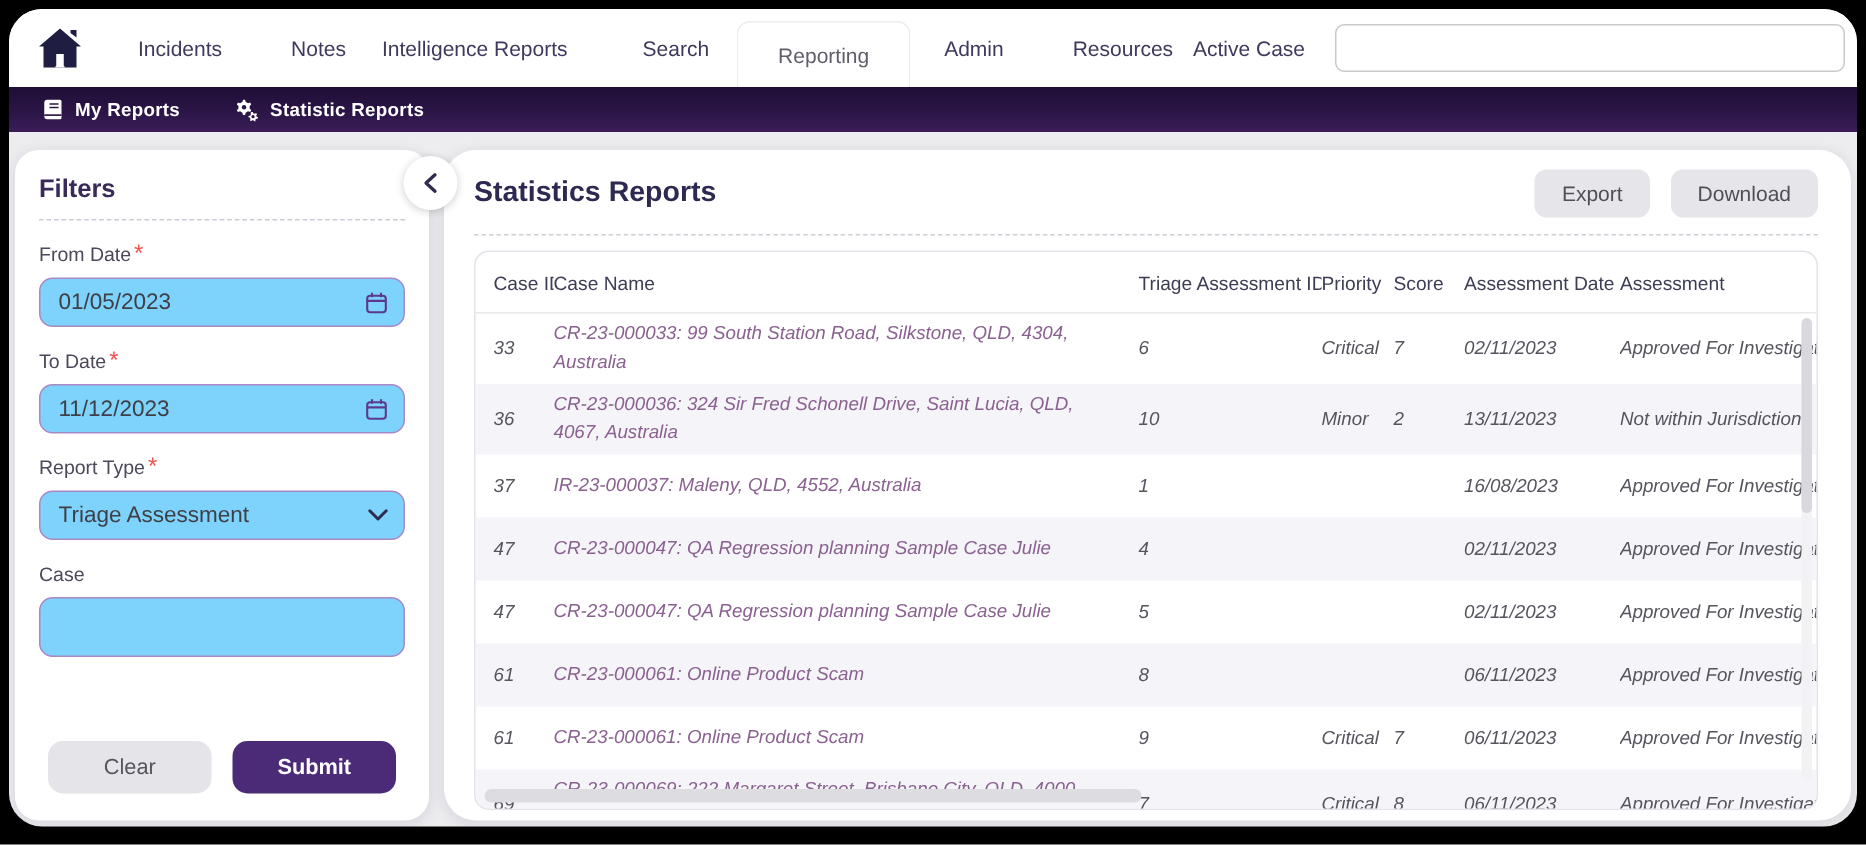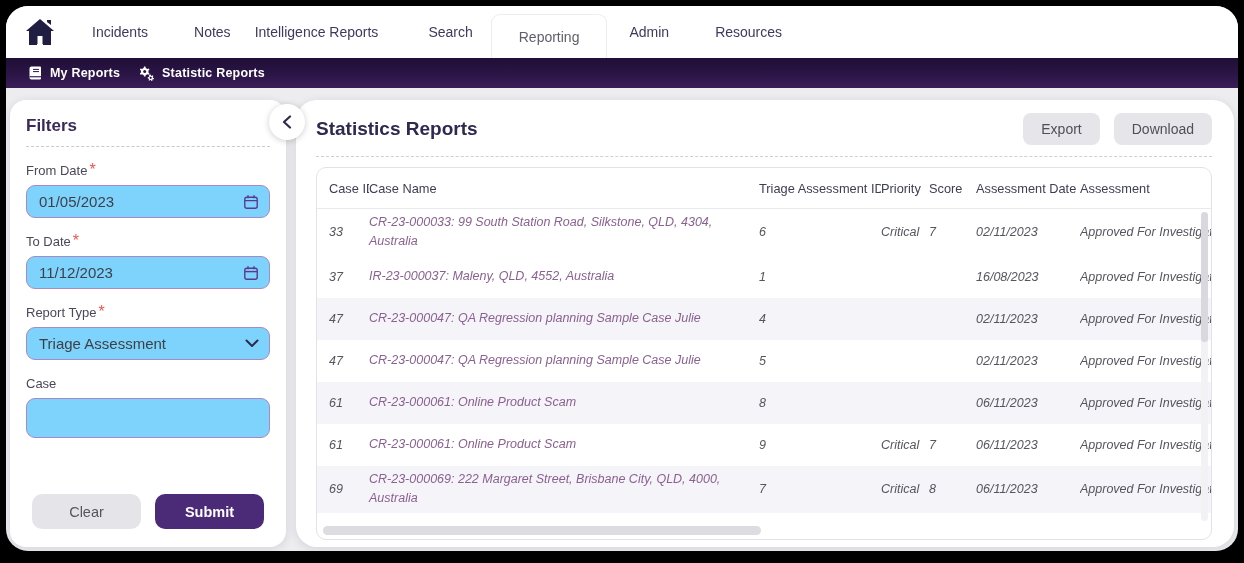--- a/index.html
+++ b/index.html
@@ -24,21 +24,21 @@
   }
   .case-cluster{margin-left:auto;display:flex;align-items:center;margin-right:8px;}
   .active-case-label{font-size:14px;color:#3e3a5e;margin-right:20px;white-space:nowrap;}
   .active-case-input{
     width:340px;height:32px;border:1px solid #c9c9ce;border-radius:6px;background:#fff;
     font-size:14px;color:#3e3a5e;padding:0 10px;outline:none;box-sizing:border-box;
   }
   
   .subnav{
     height:30px;background:linear-gradient(180deg,#1f0e36 0%,#2b1546 55%,#3a1d58 100%);
-    display:flex;align-items:center;padding-left:22px;gap:18px;
+    display:flex;align-items:center;padding-left:22px;gap:36px;
   }
   .subnav-item{display:flex;align-items:center;gap:8px;cursor:pointer;}
   .subnav-item span.lbl{color:#fff;font-size:12.5px;font-weight:bold;letter-spacing:.2px;}
   
   .content{position:relative;height:calc(100% - 82px);}
   .card{
     position:absolute;background:#fff;border-radius:16px;
     box-shadow:0 2px 10px rgba(30,30,60,.12);
   }
   .filters-card{left:4px;top:12px;width:276px;height:447px;box-sizing:border-box;
@@ -114,20 +114,25 @@
     </div>
     <span class="navitem nv1">Incidents</span>
     <span class="navitem nv2">Notes</span>
     <span class="navitem nv3">Intelligence Reports</span>
     <span class="navitem nv4">Search</span>
     <div class="tab-active">
       <span>Reporting</span>
     </div>
     <span class="navitem nv5">Admin</span>
     <span class="navitem nv6">Resources</span>
+    <div class="case-cluster">
+      <span class="active-case-label">Active Case</span>
+      <input class="active-case-input" value="" style="">
+
+    </div>
   </div>
 
   <div class="subnav">
     <div class="subnav-item">
       <span>
         <svg class="icon-svg" width="14" height="14" viewBox="0 0 14 14">
           <path d="M3.5 0.5 H12 A1 1 0 0 1 13 1.5 V12.5 A1 1 0 0 1 12 13.5 H3.5 A2 2 0 0 1 1.5 11.5 V2.5 A2 2 0 0 1 3.5 0.5 Z" fill="#fff"></path>
           <rect x="1.5" y="10.2" width="11.5" height="1.1" fill="#2b1546"></rect>
           <line x1="5" y1="3.4" x2="11" y2="3.4" stroke="#2b1546" stroke-width="1"></line>
           <line x1="5" y1="5.6" x2="11" y2="5.6" stroke="#2b1546" stroke-width="1"></line>
@@ -241,20 +246,29 @@
         <div class="trow">
           <div class="c">33</div>
           <div class="c name">CR-23-000033: 99 South Station Road, Silkstone, QLD, 4304, Australia</div>
           <div class="c">6</div>
           <div class="c">Critical</div>
           <div class="c">7</div>
           <div class="c">02/11/2023</div>
           <div class="c clip">Approved For Investigatic</div>
         </div>
 
+        <div class="trow alt">
+          <div class="c">36</div>
+          <div class="c name">CR-23-000036: 324 Sir Fred Schonell Drive, Saint Lucia, QLD, 4067, Australia</div>
+          <div class="c">10</div>
+          <div class="c">Minor</div>
+          <div class="c">2</div>
+          <div class="c">13/11/2023</div>
+          <div class="c clip">Not within Jurisdiction</div>
+        </div>
 
         <div class="trow">
           <div class="c">37</div>
           <div class="c name">IR-23-000037: Maleny, QLD, 4552, Australia</div>
           <div class="c">1</div>
           <div class="c"></div>
           <div class="c"></div>
           <div class="c">16/08/2023</div>
           <div class="c clip">Approved For Investigatic</div>
         </div>

